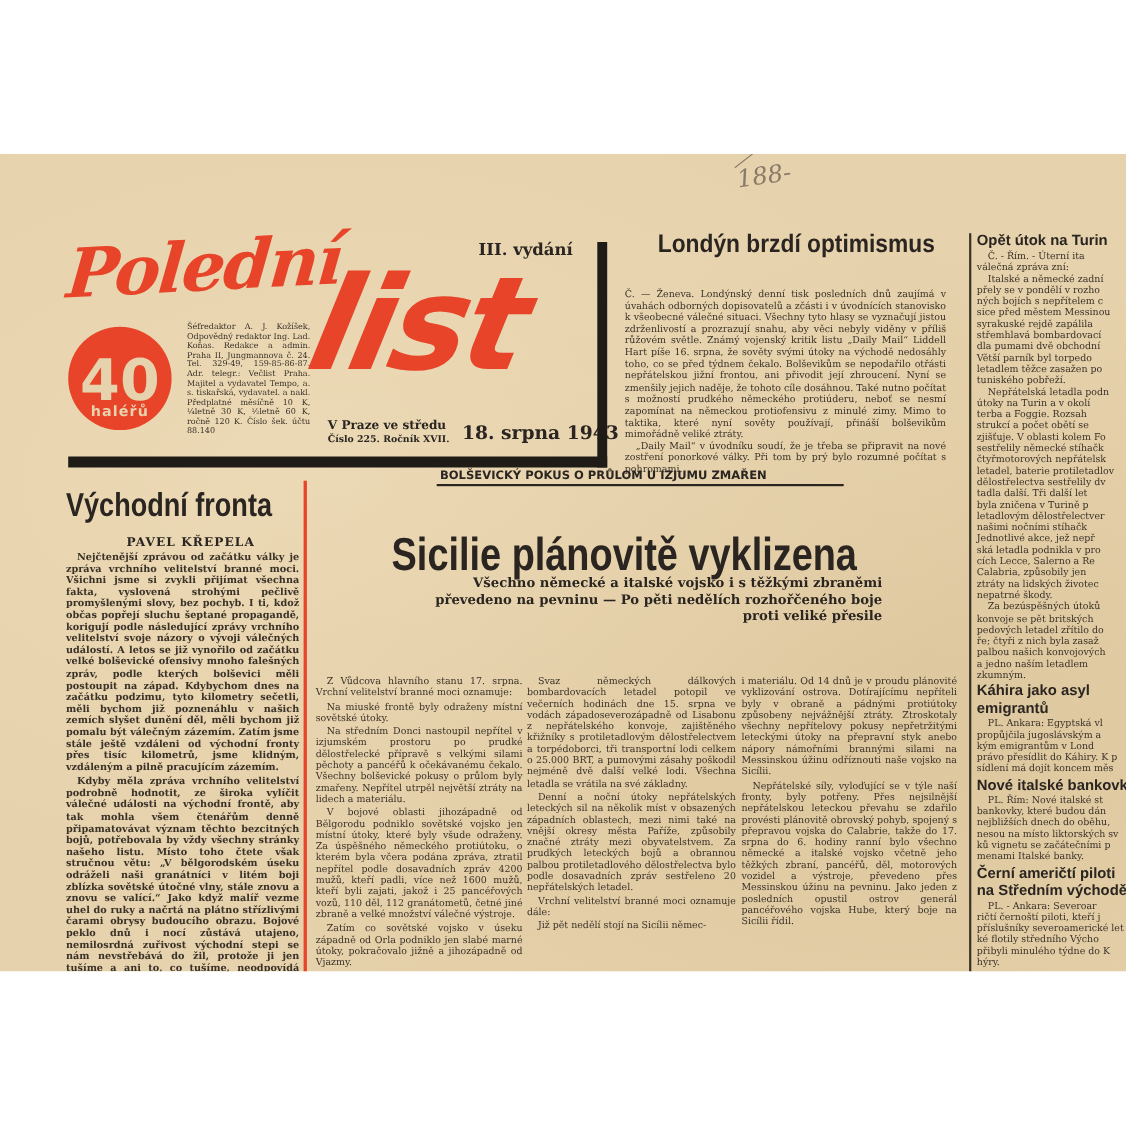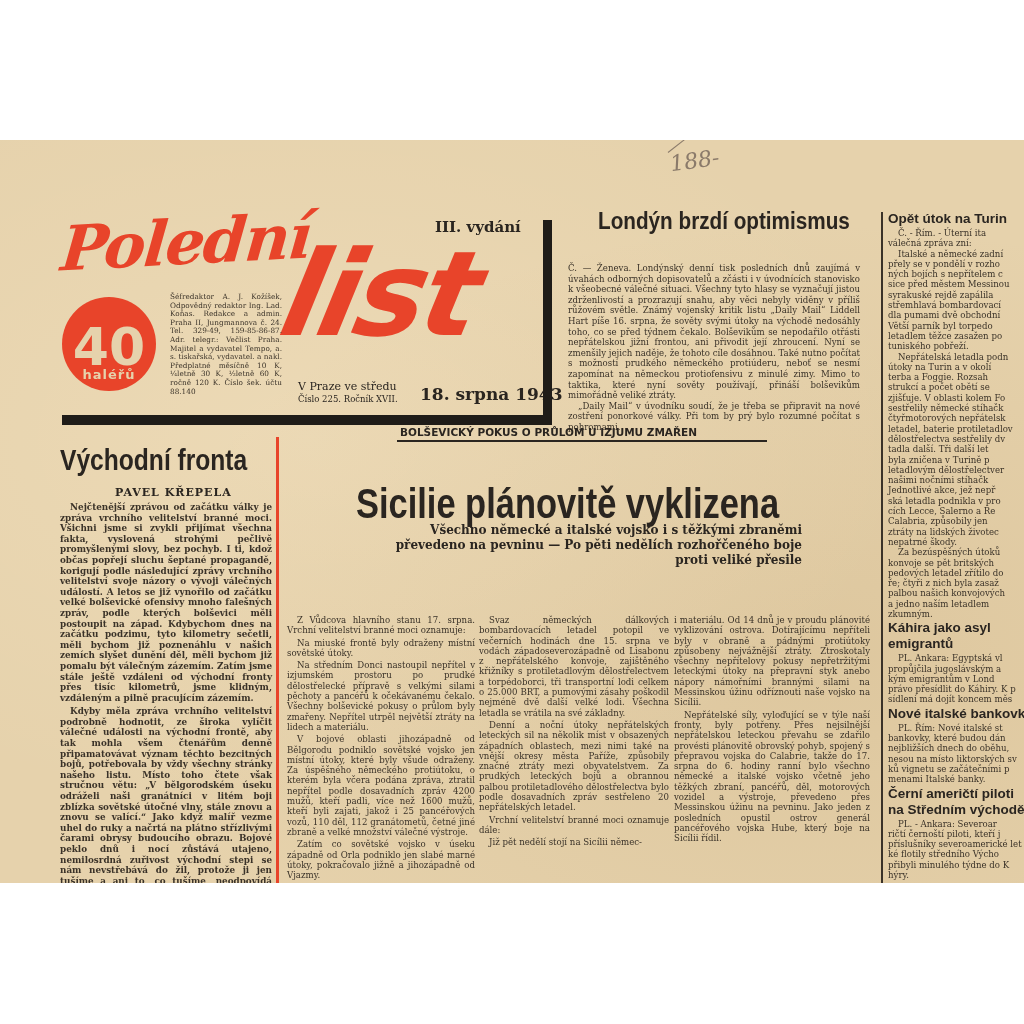--- a/index.html
+++ b/index.html
@@ -11,21 +11,21 @@
   .abs { position:absolute; }
 
   
   .logo1 { left:62px; top:72px; font-family:"DejaVu Serif", serif; font-style:italic; font-weight:bold; font-size:62px; color:#e8442a; letter-spacing:-2px; transform:skewX(-8deg) rotate(-3deg); line-height:1; }
   .logo2 { left:285px; top:95px; font-family:"DejaVu Sans", sans-serif; font-style:italic; font-weight:bold; font-size:118px; color:#e8442a; letter-spacing:-4px; transform:skewX(-12deg); line-height:1; }
   .edition { left:435px; top:78px; font-size:15px; font-weight:bold; color:#2a2520; }
   .price-badge { left:62px; top:157px; width:94px; height:94px; border-radius:50%; background:#e8442a; text-align:center; color:#e6d2ac; }
   .price-num { font-family:"DejaVu Sans", sans-serif; font-weight:bold; font-size:52px; line-height:40px; margin-top:30px; display:block; }
   .price-unit { font-family:"DejaVu Sans", sans-serif; font-weight:bold; font-size:13px; display:block; letter-spacing:1px; }
   .imprint { left:170px; top:153px; width:112px; font-size:7.3px; line-height:8.6px; color:#3a3228; text-align:justify; }
-  .place { left:298px; top:241px; font-size:11px; font-weight:normal; color:#2a2520; line-height:12px; }
+  .place { left:298px; top:241px; font-size:11px; font-weight:bold; color:#2a2520; line-height:12px; }
   .place small { font-size:8.5px; }
   .date { left:420px; top:244px; font-size:17px; font-weight:bold; color:#2a2520; }
   .frame-bottom { left:62px; top:275px; width:490px; height:10px; background:#1f1c18; }
   .frame-right { left:543px; top:80px; width:9px; height:205px; background:#1f1c18; }
 
   
   .h-london { left:598px; top:68px; font-family:"Liberation Sans", sans-serif; font-weight:bold; font-size:23px; color:#2a2520; transform:scaleX(0.9); transform-origin:left; white-space:nowrap; }
   .sub-london { left:588px; top:103px; font-size:12.5px; font-weight:bold; color:#2a2520; white-space:nowrap; }
   .body-london { left:568px; top:123px; width:292px; font-size:8.6px; line-height:10.6px; color:#3a3228; text-align:justify; }
 

